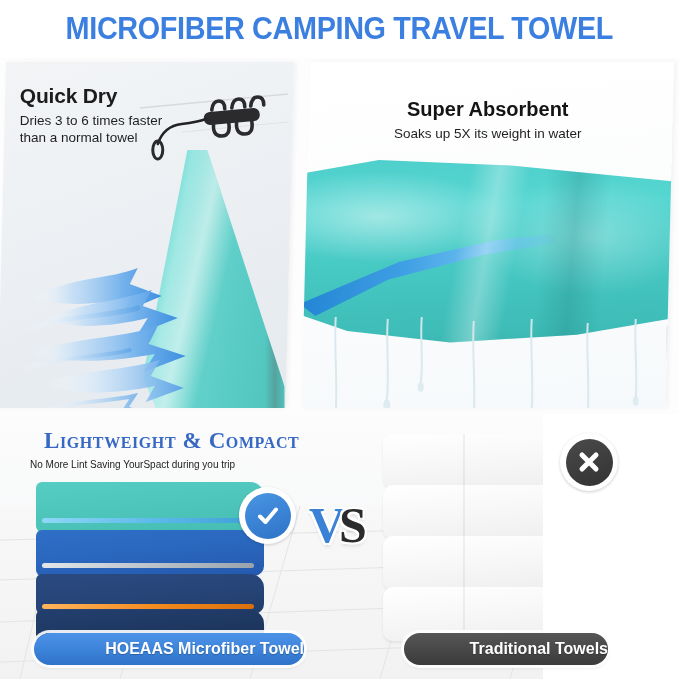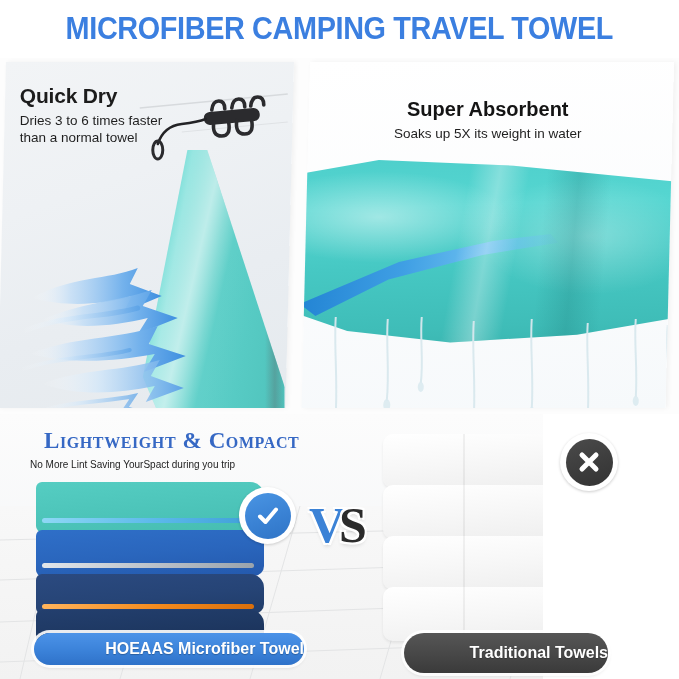--- a/index.html
+++ b/index.html
@@ -233,21 +233,21 @@
     font-weight: bold; font-size: 16px; color: #ffffff;
     z-index: 30;
     text-shadow: 0 1px 1px rgba(0,0,0,0.25);
   }
   .pill-blue {
     left: 34px; top: 633px; width: 270px; height: 32px;
     background: linear-gradient(180deg,#4c93e8 0%, #3b82d9 55%, #2f72c9 100%);
     box-shadow: 0 0 0 3px rgba(255,255,255,0.9), 0 2px 4px rgba(0,0,0,0.18);
   }
   .pill-dark {
-    left: 404px; top: 633px; width: 204px; height: 40px;
+    left: 404px; top: 633px; width: 204px; height: 32px;
     background: linear-gradient(180deg,#565656 0%, #474747 55%, #3a3a3a 100%);
     box-shadow: 0 0 0 3px rgba(255,255,255,0.9), 0 2px 4px rgba(0,0,0,0.18);
   }
 
   svg { display: block; overflow: visible; }
 </style>
 </head>
 <body>
 
 <div id="infographic">

